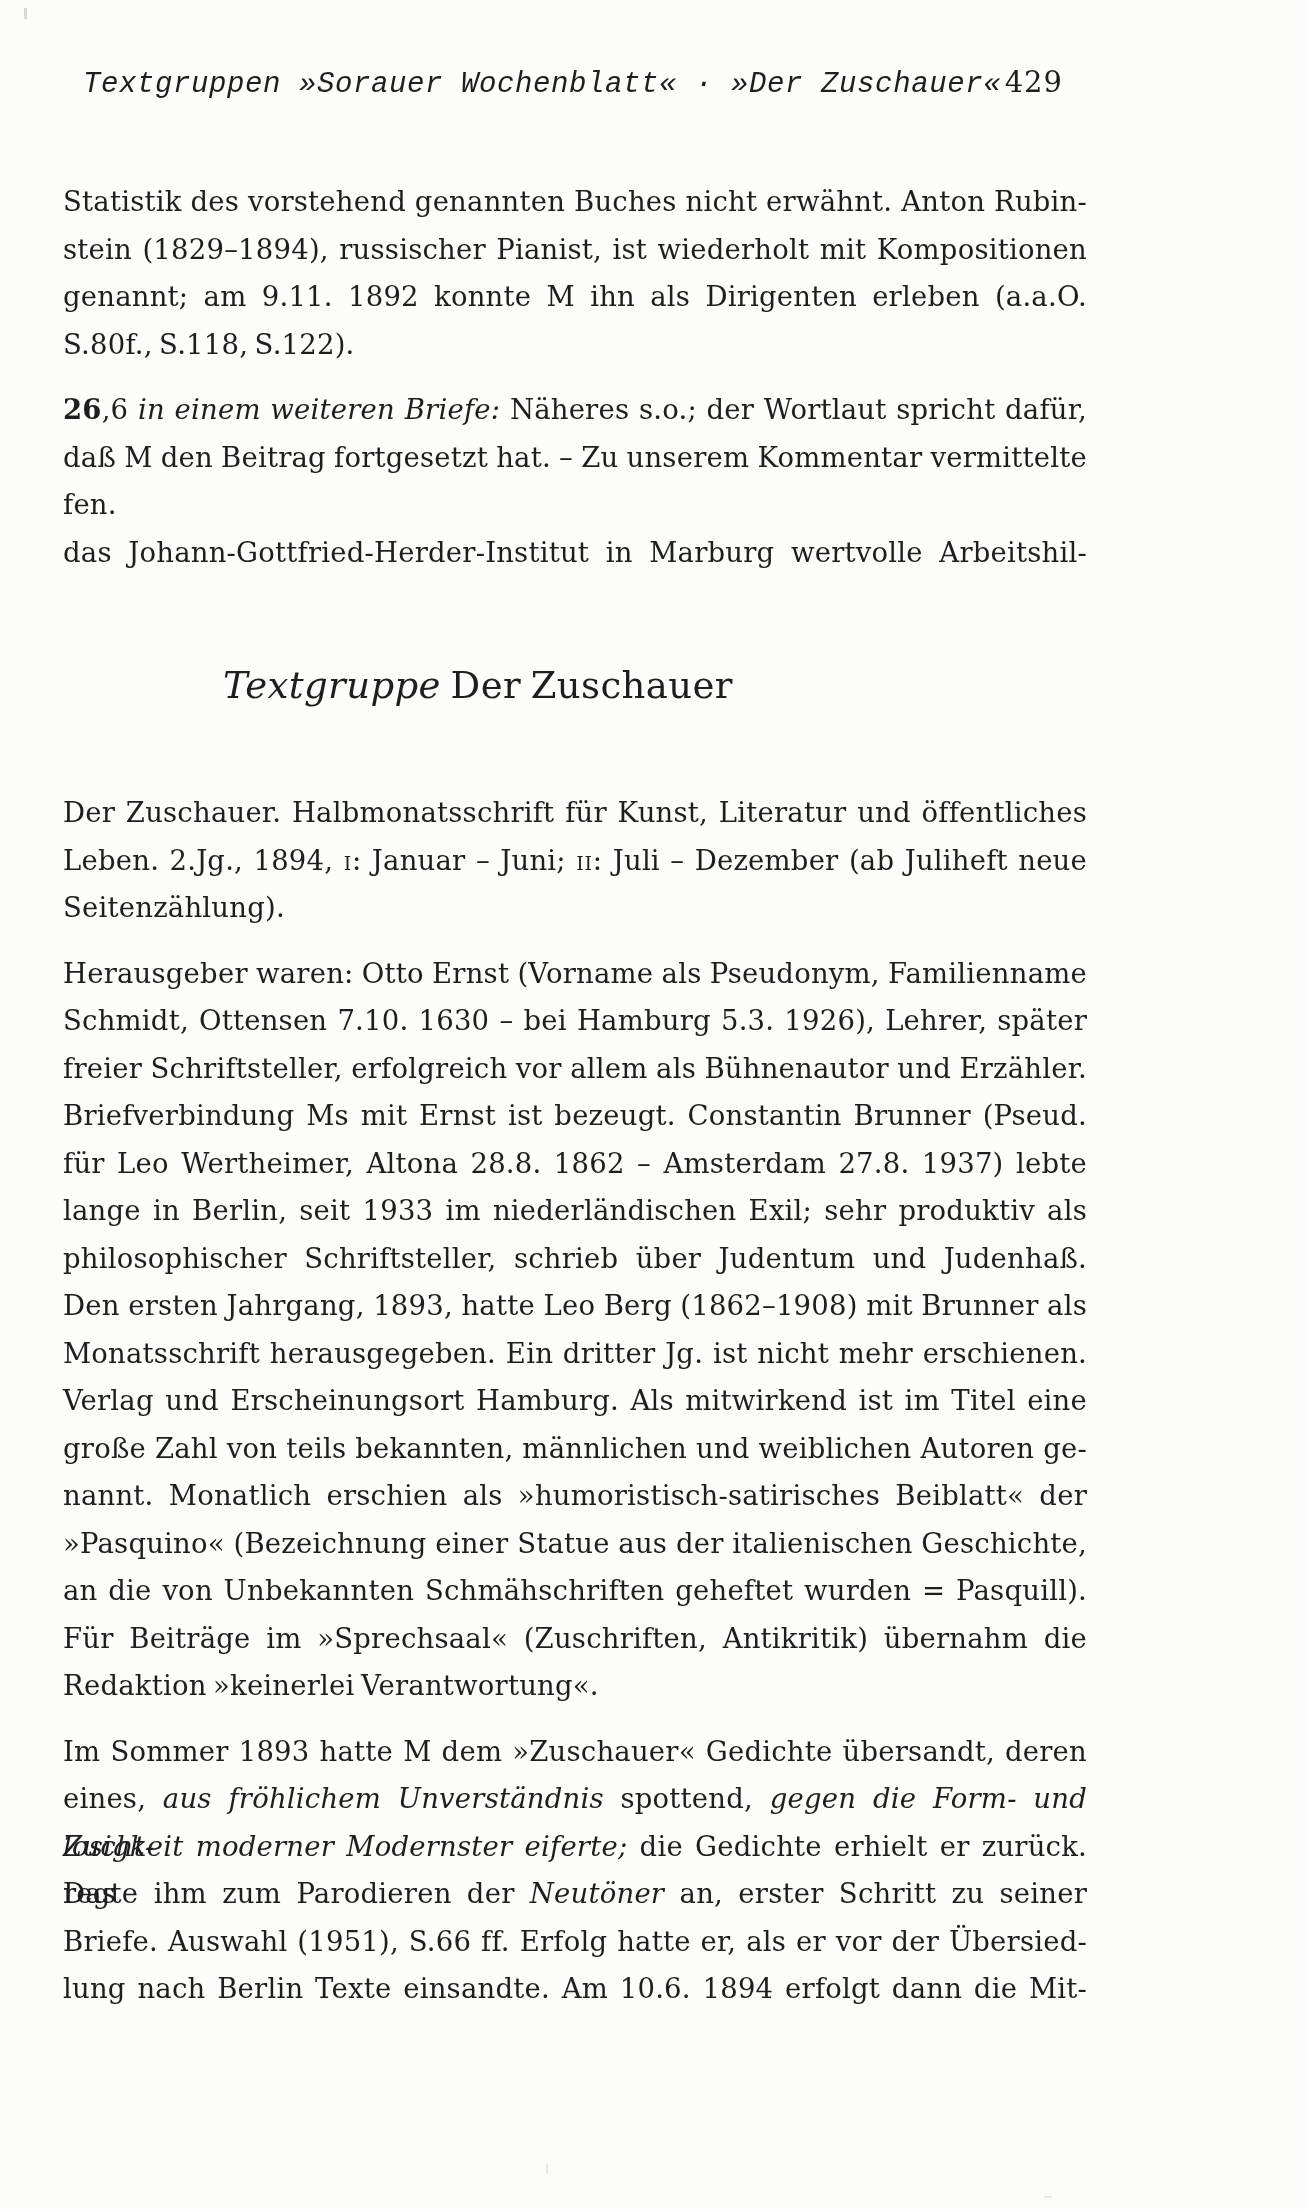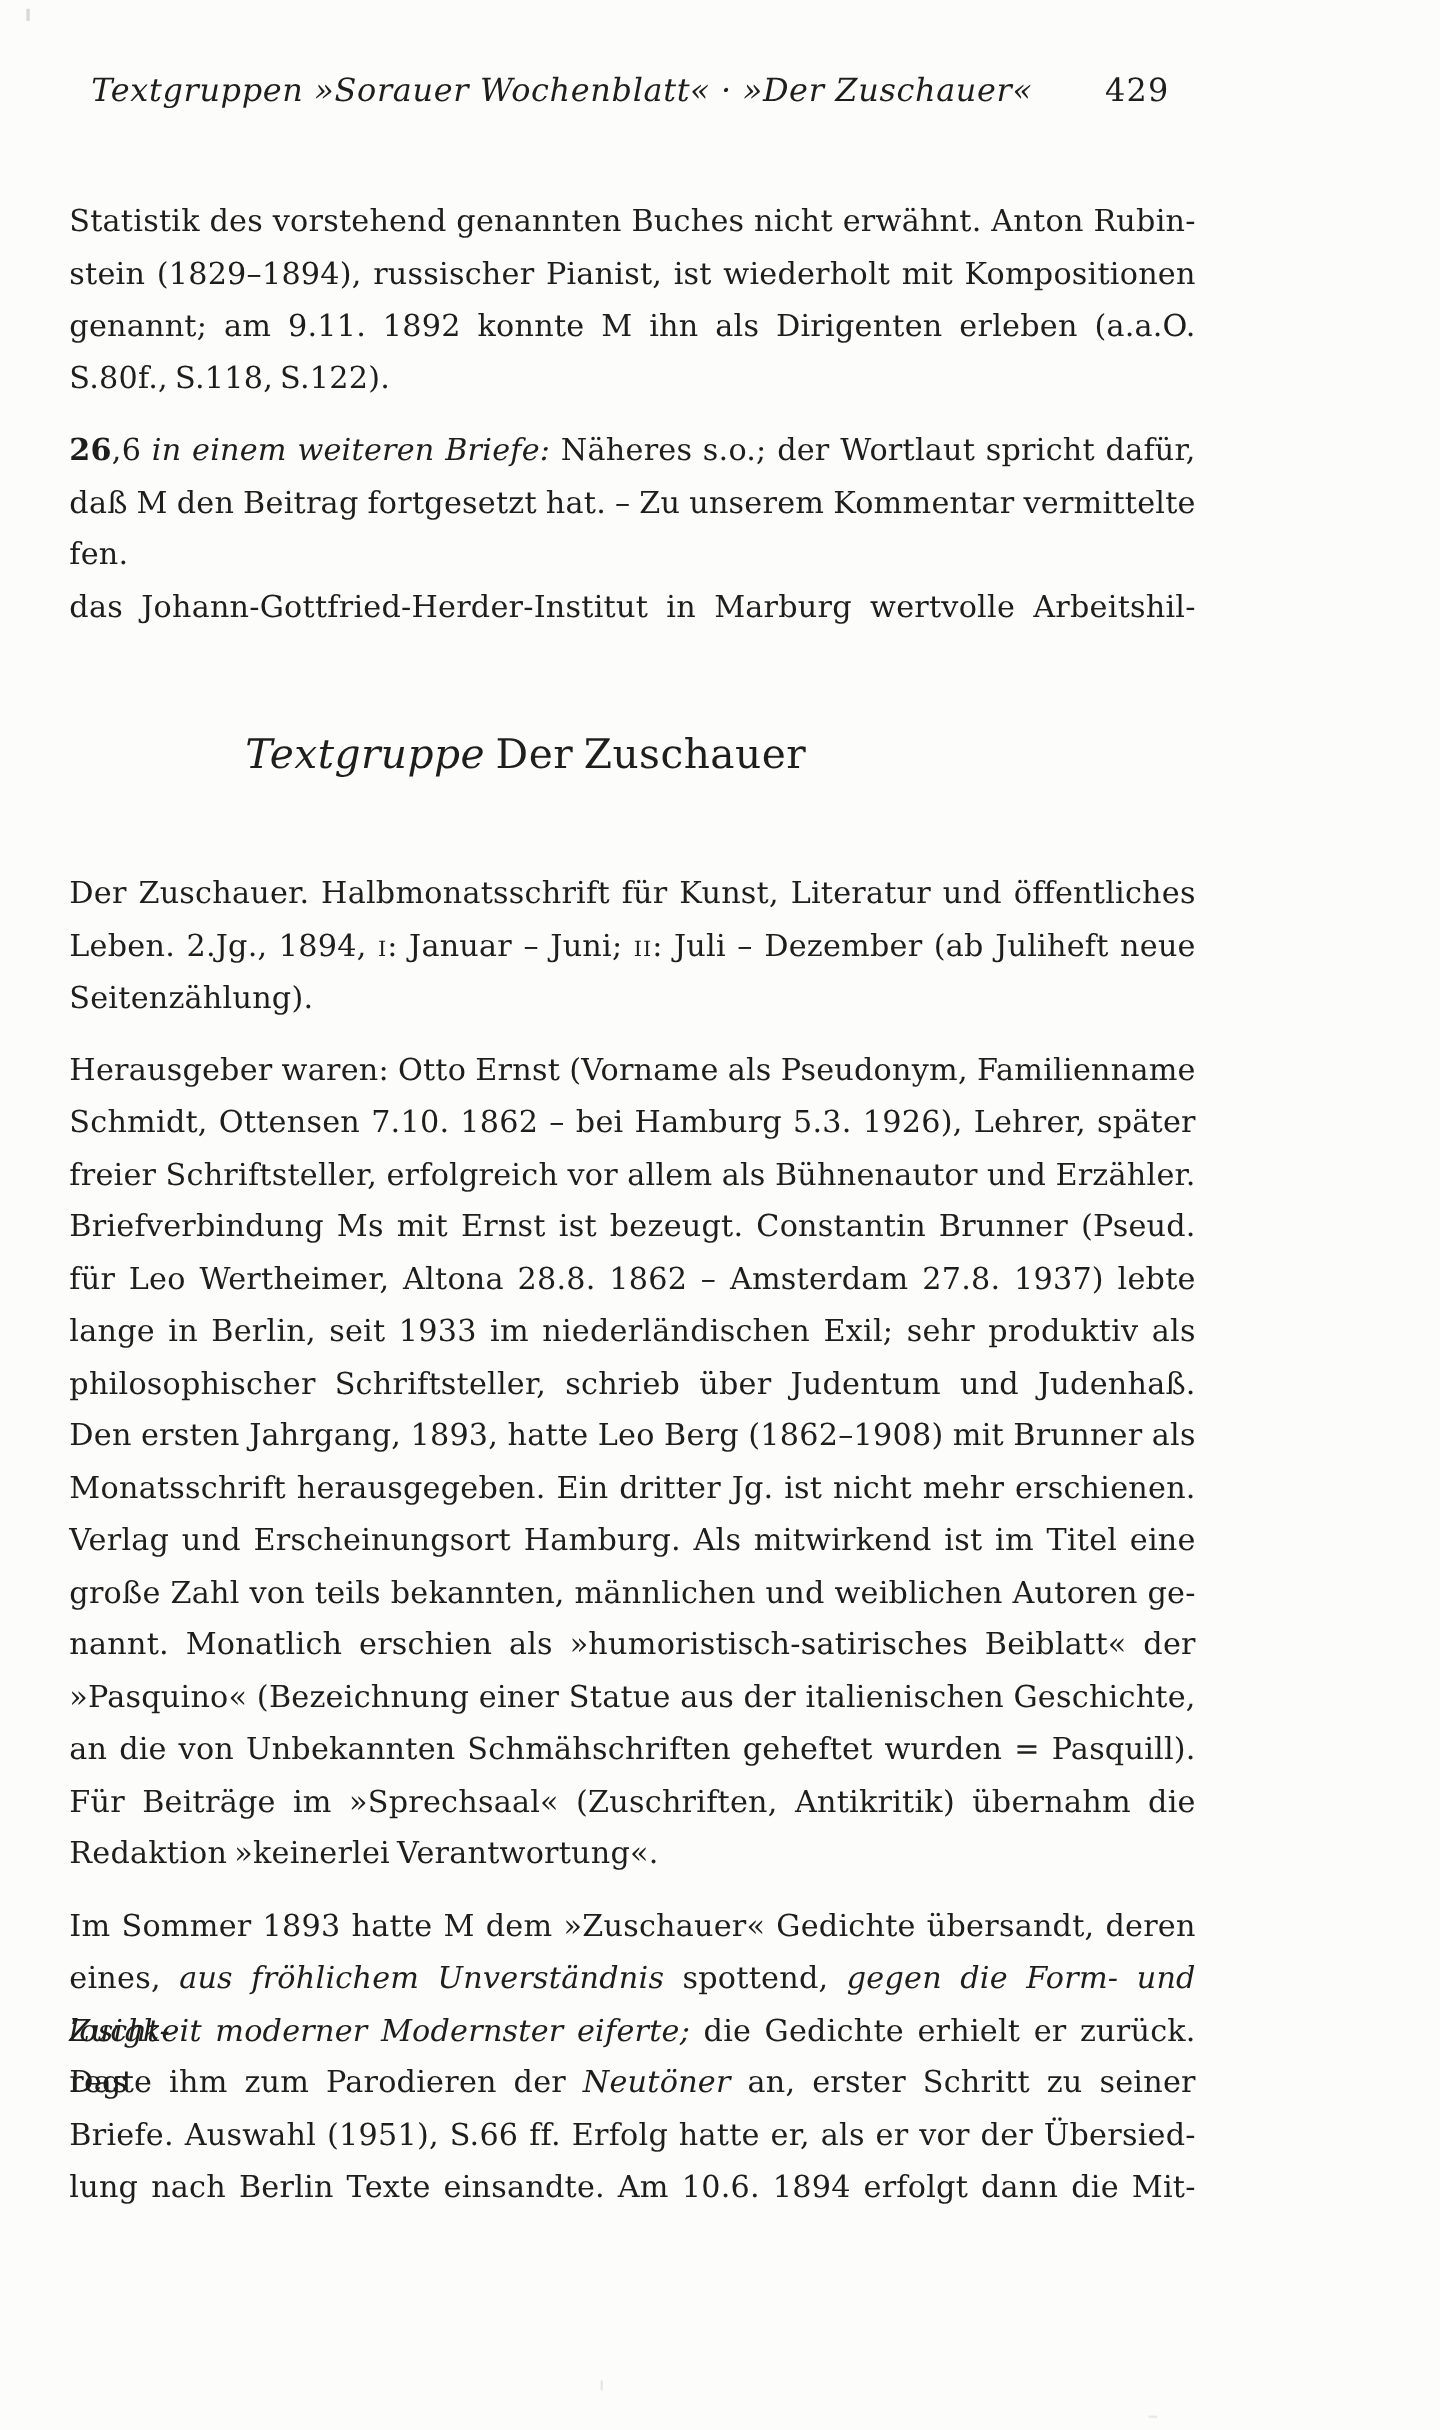--- a/index.html
+++ b/index.html
@@ -17,21 +17,21 @@
     width:1309px; height:2209px;
     background:var(--paper);
     overflow:hidden;
   }
   
   .running-header {
     position:absolute; left:45px; top:62px; width:1060px;
     display:flex; justify-content:space-between; align-items:baseline;
     font-size:29px; line-height:40px;
   }
-  .rh-title { font-style:italic; letter-spacing:0.6px; padding-left:38px; }
+  .rh-title { font-style:italic; letter-spacing:0.6px; padding-left:38px;font-family:Liberation Mono, monospace; }
   .rh-page  { font-style:normal; margin-right:42px; letter-spacing:1px;text-align:center; }
   
   .textblock {
     position:absolute; left:45px; top:160px; width:1060px;
     font-size:27.5px; line-height:47.5px;
     letter-spacing:0.2px; word-spacing:-2.5px;
   }
   .para { margin:18px; }
   .line {
     height:47.5px;
@@ -88,21 +88,21 @@
     <h2 class="section-heading"><span class="run it">Textgruppe</span><span class="run rm"> Der Zuschauer</span></h2>
 
     <div>
         <div class="para">
           <div class="line"><span class="run rm">Der Zuschauer. Halbmonatsschrift für Kunst, Literatur und öffentliches</span></div>
           <div class="line"><span class="run rm">Leben. 2.Jg., 1894, </span><span class="run sc">i</span><span class="run rm">: Januar – Juni; </span><span class="run sc">ii</span><span class="run rm">: Juli – Dezember (ab Juliheft neue</span></div>
           <div class="line short"><span class="run rm">Seitenzählung).</span></div>
         </div>
         <div class="para">
           <div class="line"><span class="run rm">Herausgeber waren: Otto Ernst (Vorname als Pseudonym, Familienname</span></div>
-          <div class="line"><span class="run rm">Schmidt, Ottensen 7.10. 1862 – bei Hamburg 5.3. 1926), Lehrer, später</span></div>
+          <div class="line"><span class="run rm">Schmidt, Ottensen 7.10. 1630 – bei Hamburg 5.3. 1926), Lehrer, später</span></div>
           <div class="line"><span class="run rm">freier Schriftsteller, erfolgreich vor allem als Bühnenautor und Erzähler.</span></div>
           <div class="line"><span class="run rm">Briefverbindung Ms mit Ernst ist bezeugt. Constantin Brunner (Pseud.</span></div>
           <div class="line"><span class="run rm">für Leo Wertheimer, Altona 28.8. 1862 – Amsterdam 27.8. 1937) lebte</span></div>
           <div class="line"><span class="run rm">lange in Berlin, seit 1933 im niederländischen Exil; sehr produktiv als</span></div>
           <div class="line"><span class="run rm">philosophischer Schriftsteller, schrieb über Judentum und Judenhaß.</span></div>
           <div class="line"><span class="run rm">Den ersten Jahrgang, 1893, hatte Leo Berg (1862–1908) mit Brunner als</span></div>
           <div class="line"><span class="run rm">Monatsschrift herausgegeben. Ein dritter Jg. ist nicht mehr erschienen.</span></div>
           <div class="line"><span class="run rm">Verlag und Erscheinungsort Hamburg. Als mitwirkend ist im Titel eine</span></div>
           <div class="line"><span class="run rm">große Zahl von teils bekannten, männlichen und weiblichen Autoren ge-</span></div>
           <div class="line"><span class="run rm">nannt. Monatlich erschien als »humoristisch-satirisches Beiblatt« der</span></div>

